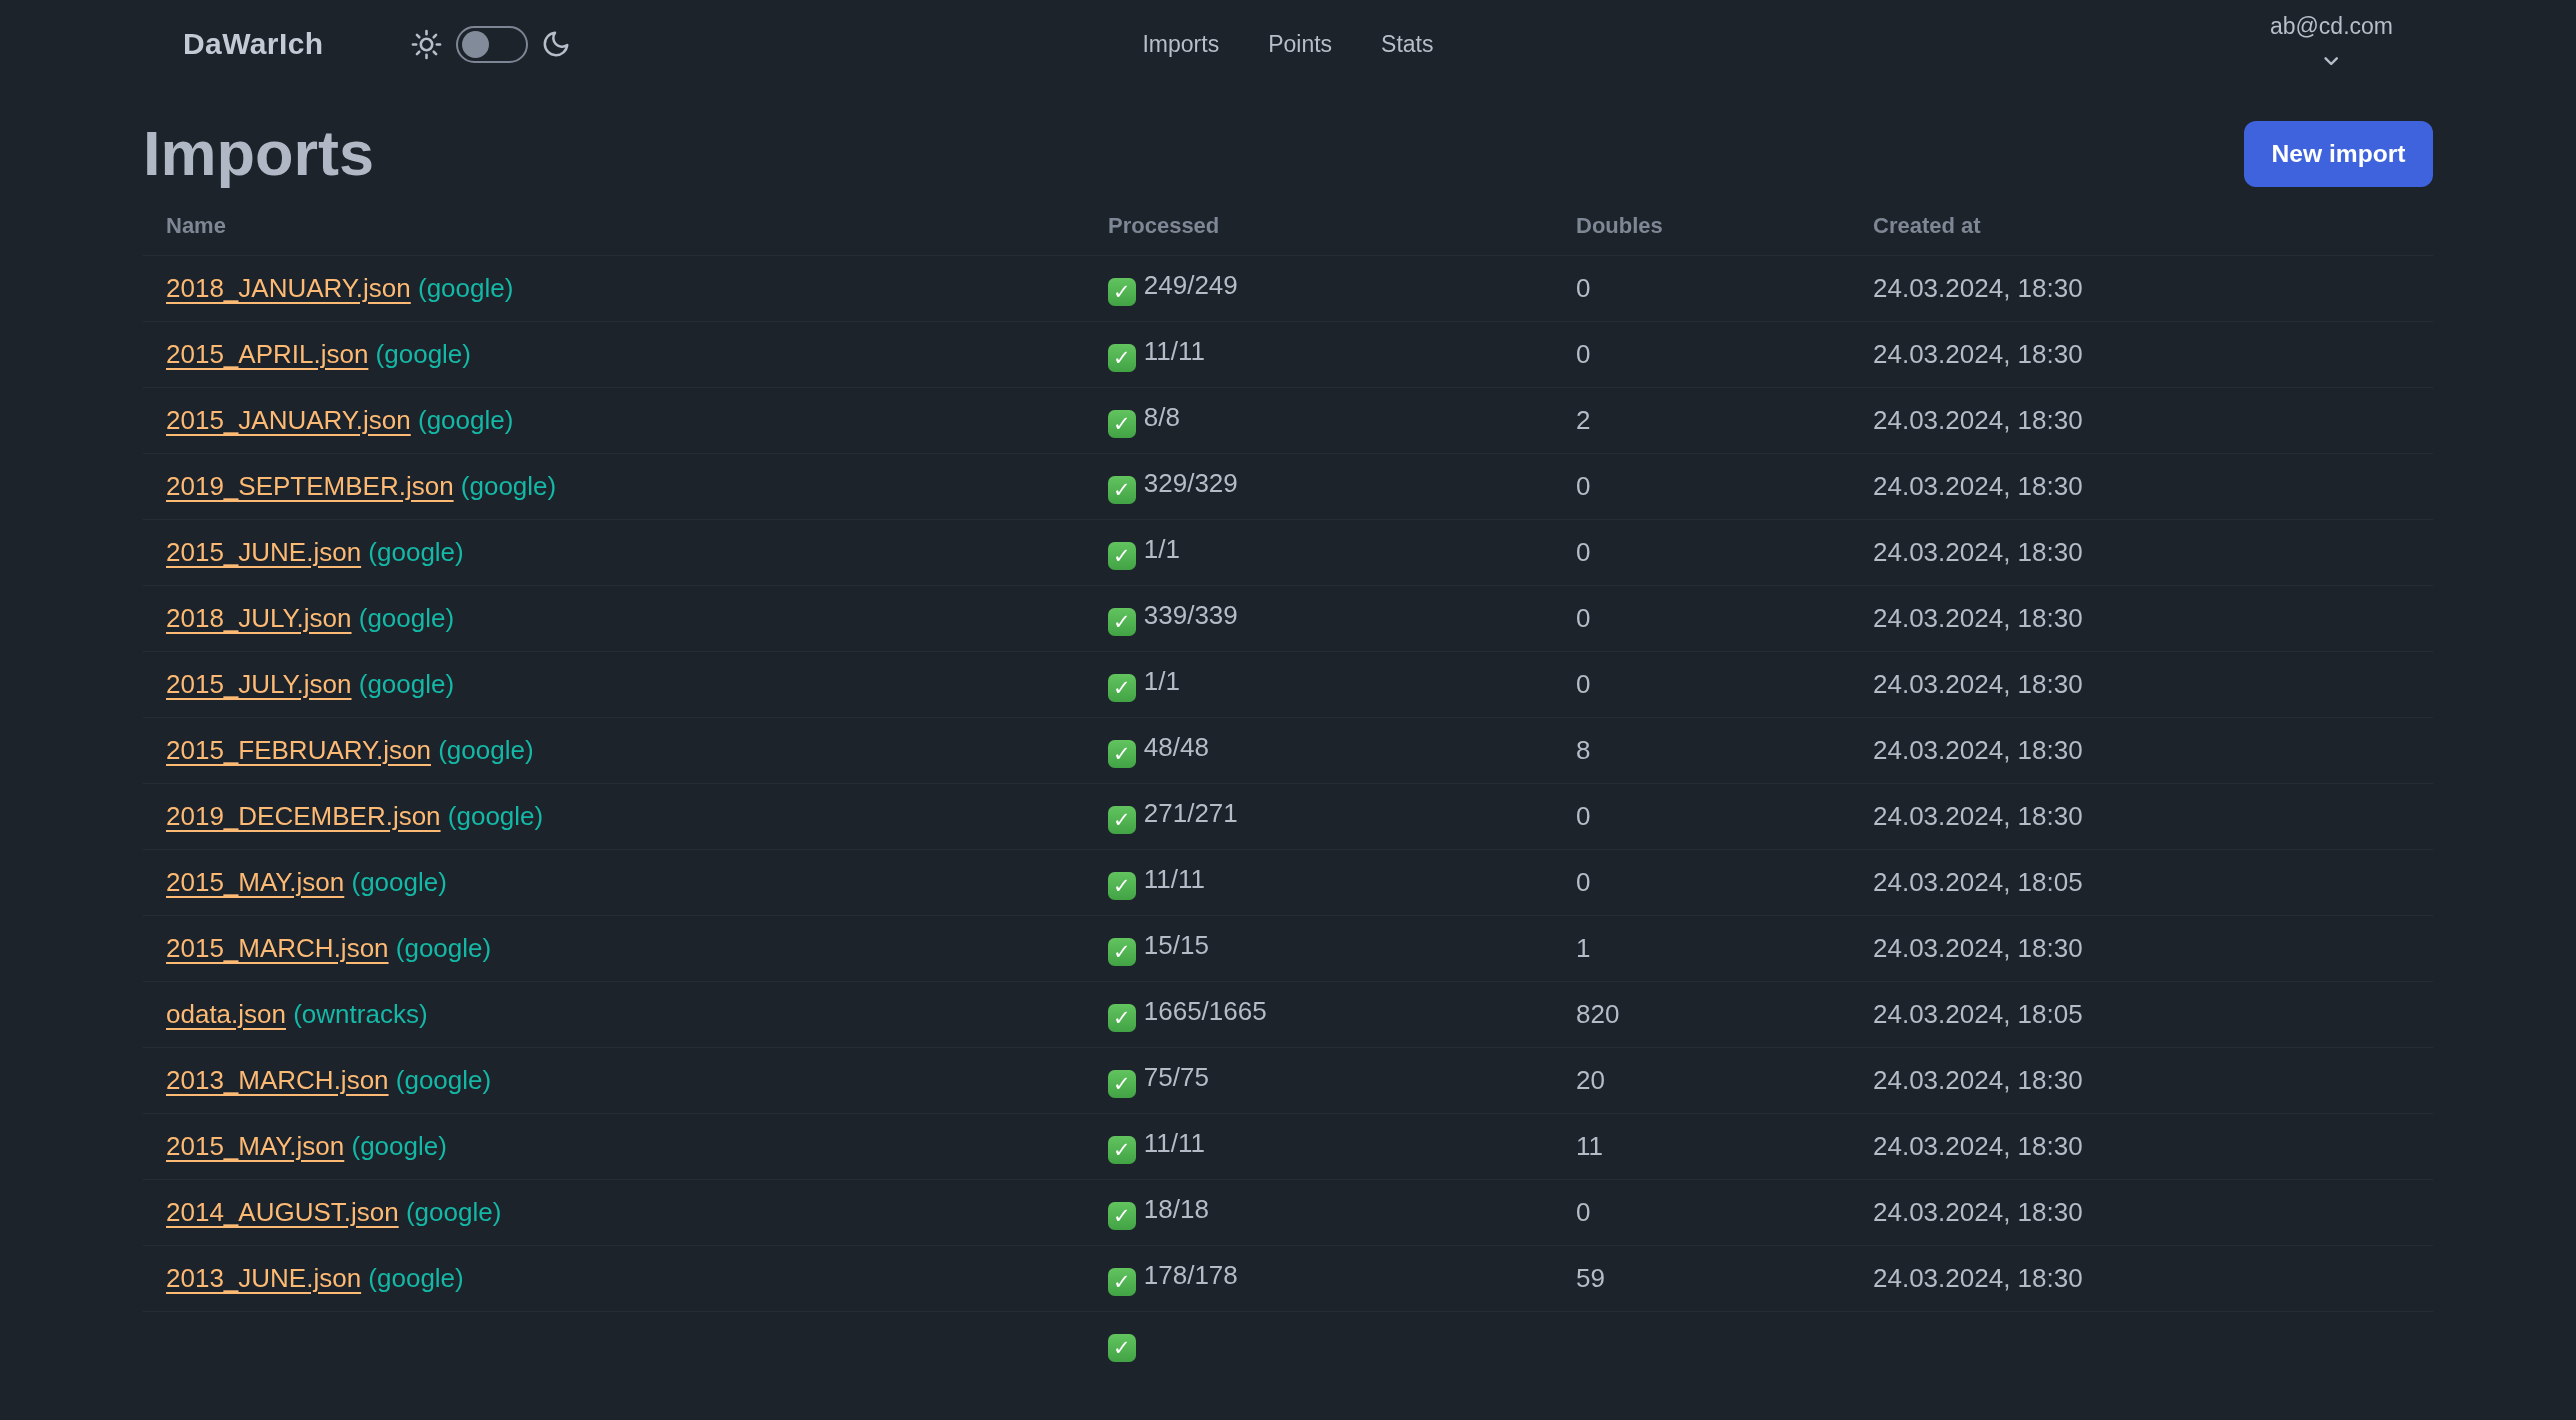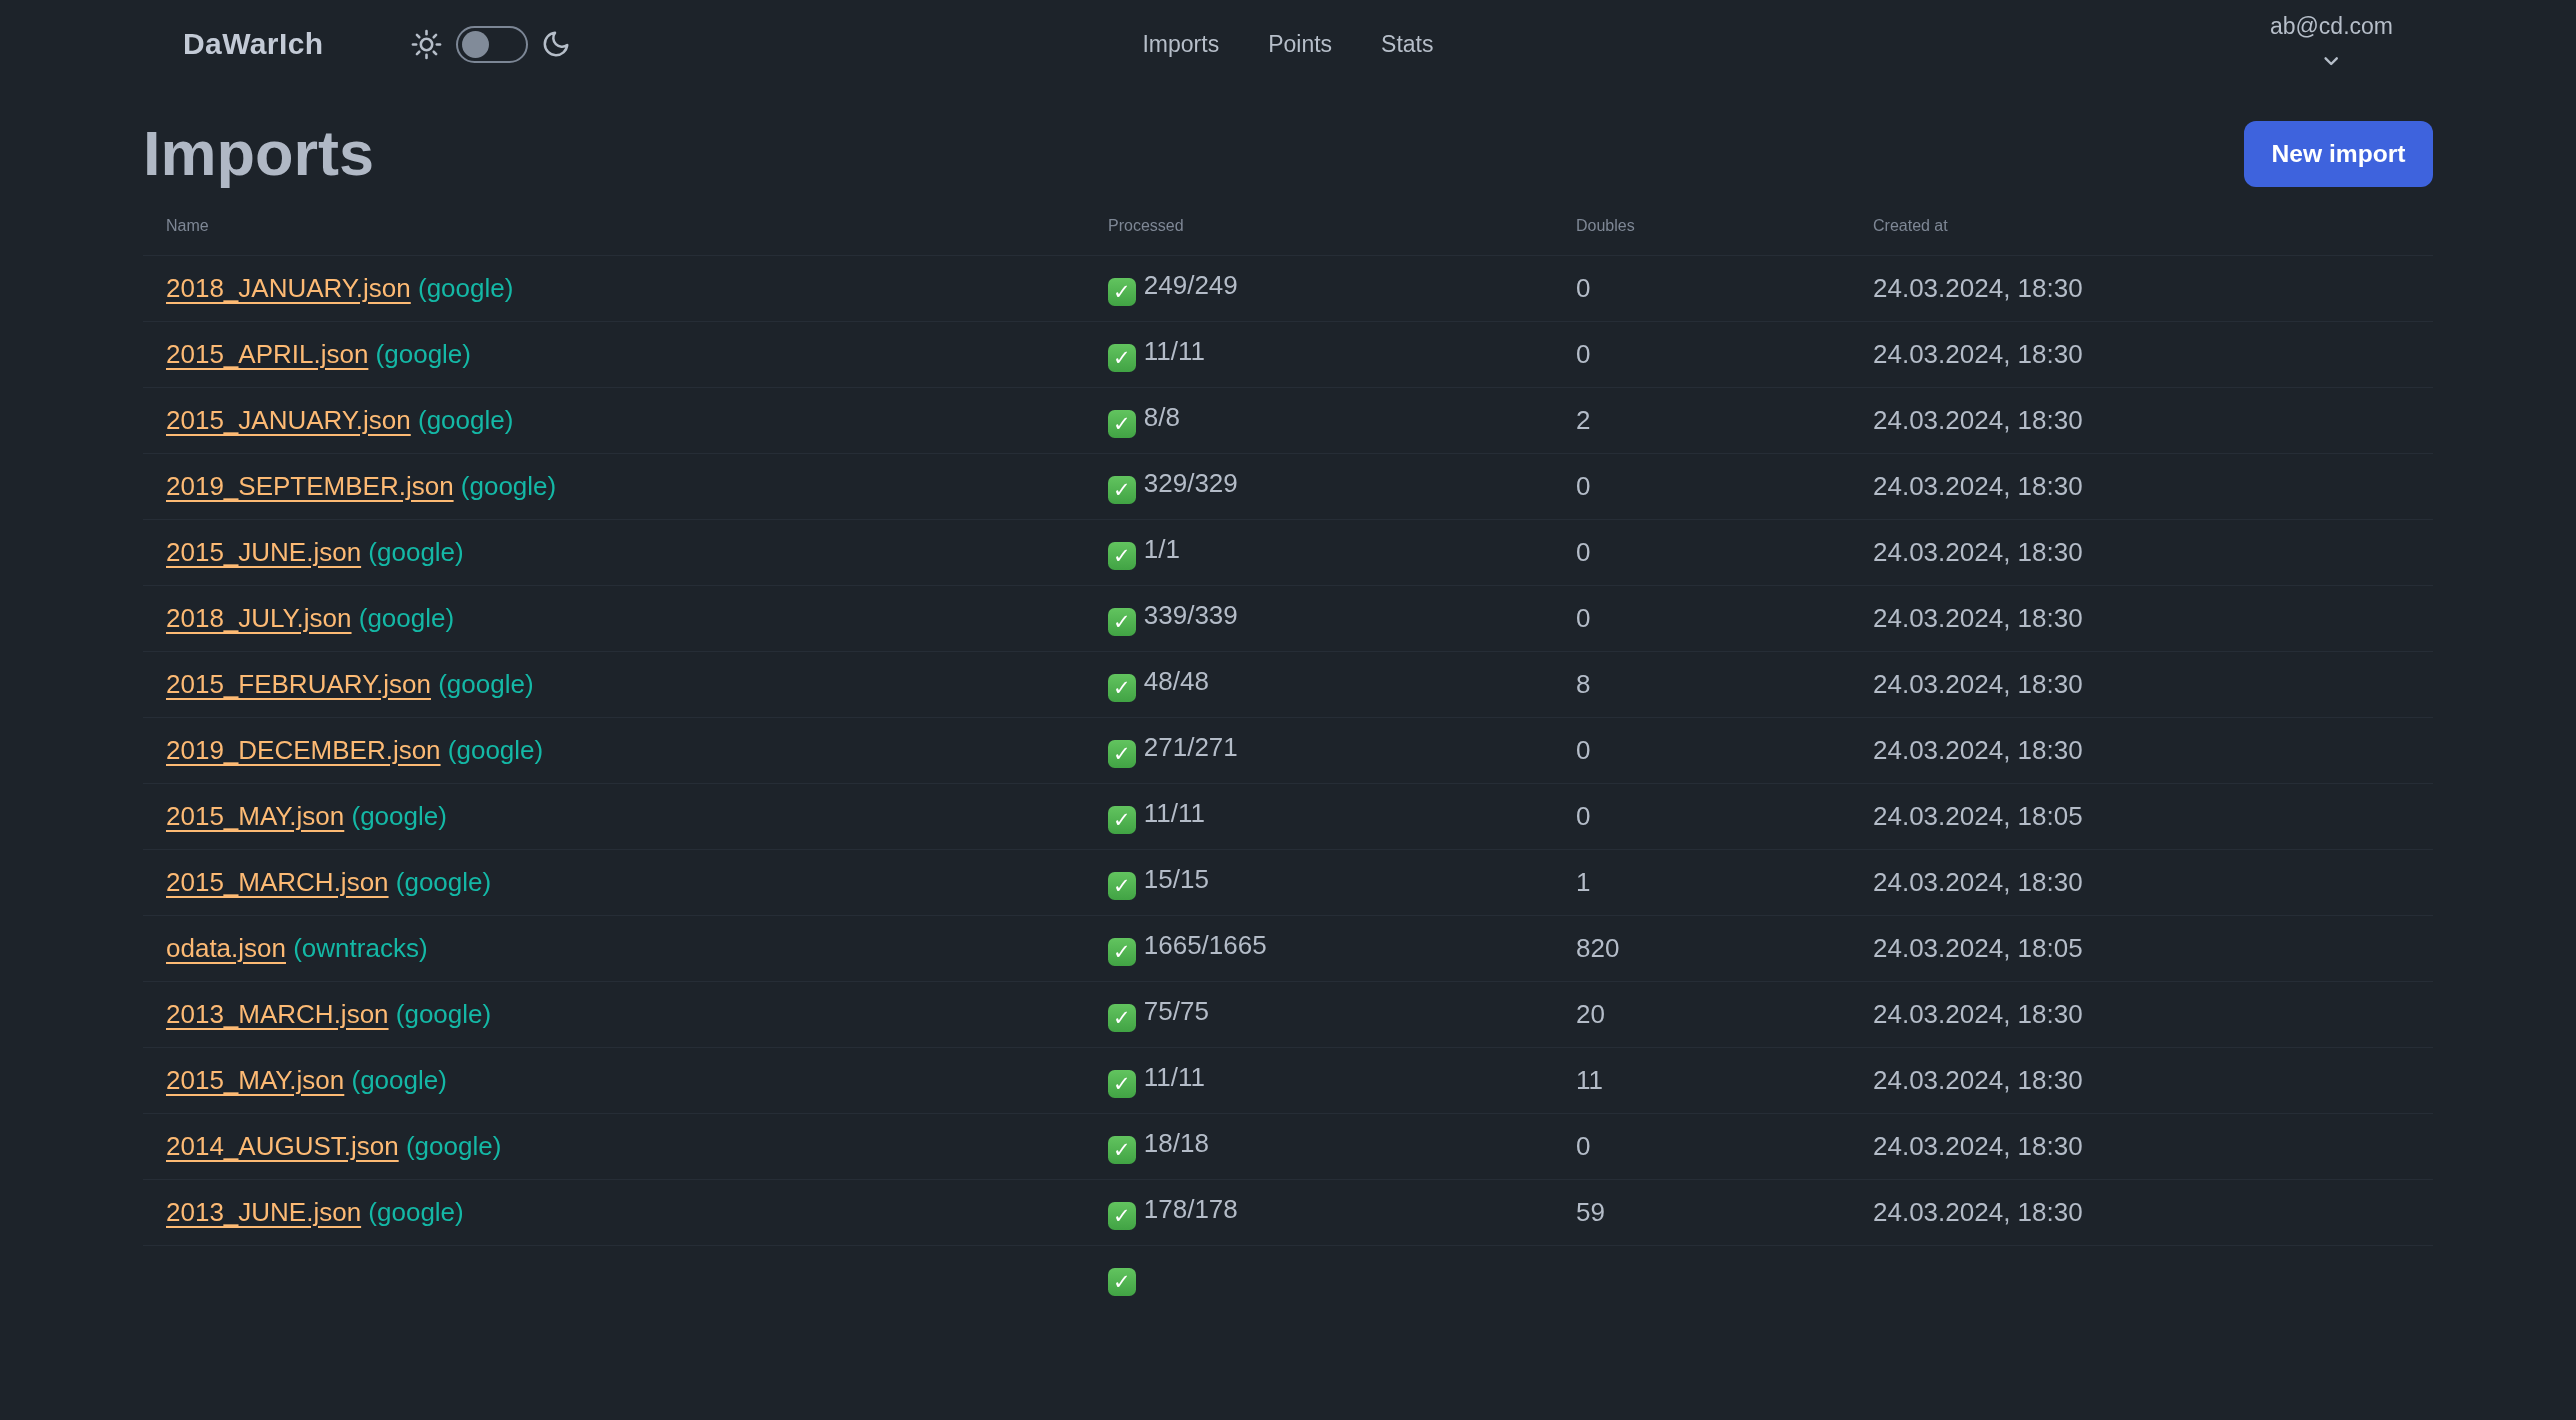--- a/index.html
+++ b/index.html
@@ -71,21 +71,21 @@
   
   table {
     width:2290px; margin-top:7.5px;
     border-collapse:separate; border-spacing:0;
     table-layout:fixed;
   }
   col.c1 { width:965px; } col.c2 { width:468px; }
   col.c3 { width:297px; }  col.c4 { width:560px; }
   thead th {
     height:57px; vertical-align:middle; text-align:left;
-    font-size:16px; font-weight:400; color:#7e8795;
+    font-size:22px; font-weight:700; color:#7e8795;
   }
   thead th:first-child, tbody td:first-child { padding-left:23px; }
   tbody td {
     height:66px; vertical-align:middle;
     border-top:1.5px solid #262d36;
     font-size:26px; color:#b4bcc8;
     white-space:nowrap; overflow:hidden;
   }
   .file-link {
     color:#fdba74; text-decoration:underline;
@@ -199,20 +199,26 @@
           <td>0</td>
           <td>24.03.2024, 18:30</td>
         </tr>
         <tr>
           <td><a class="file-link">2018_JULY.json</a><span class="src"> (google)</span></td>
           <td><span class="check">✓</span>339/339</td>
           <td>0</td>
           <td>24.03.2024, 18:30</td>
         </tr>
         <tr>
+          <td><a class="file-link">2015_JULY.json</a><span class="src"> (google)</span></td>
+          <td><span class="check">✓</span>1/1</td>
+          <td>0</td>
+          <td>24.03.2024, 18:30</td>
+        </tr>
+        <tr>
           <td><a class="file-link">2015_FEBRUARY.json</a><span class="src"> (google)</span></td>
           <td><span class="check">✓</span>48/48</td>
           <td>8</td>
           <td>24.03.2024, 18:30</td>
         </tr>
         <tr>
           <td><a class="file-link">2019_DECEMBER.json</a><span class="src"> (google)</span></td>
           <td><span class="check">✓</span>271/271</td>
           <td>0</td>
           <td>24.03.2024, 18:30</td>

